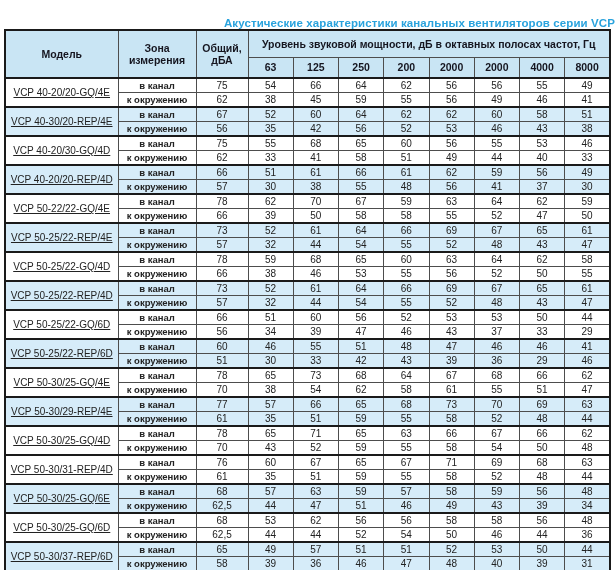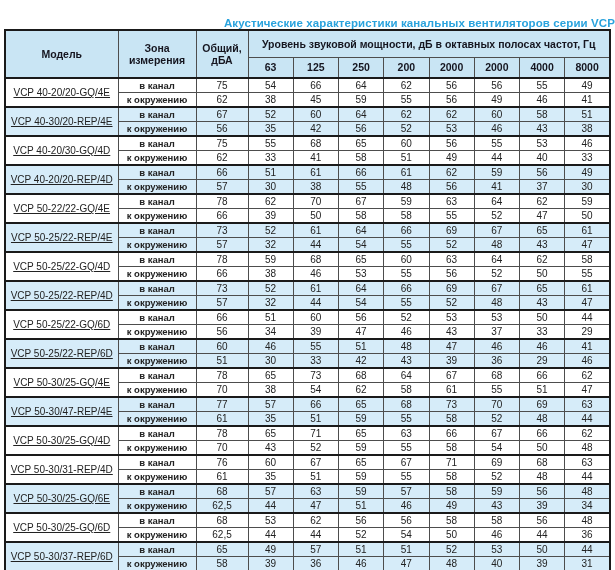--- a/index.html
+++ b/index.html
@@ -348,21 +348,21 @@
         <td class="num">38</td>
         <td class="num">54</td>
         <td class="num">62</td>
         <td class="num">58</td>
         <td class="num">61</td>
         <td class="num">55</td>
         <td class="num">51</td>
         <td class="num">47</td>
       </tr>
       <tr class="group-start hl">
-        <td class="model" rowspan="2">VCP 50-30/47-REP/4E</td>
+        <td class="model" rowspan="2">VCP 50-30/29-REP/4E</td>
         <td class="zone">в канал</td>
         <td class="total">77</td>
         <td class="num">57</td>
         <td class="num">66</td>
         <td class="num">65</td>
         <td class="num">68</td>
         <td class="num">73</td>
         <td class="num">70</td>
         <td class="num">69</td>
         <td class="num">63</td>

